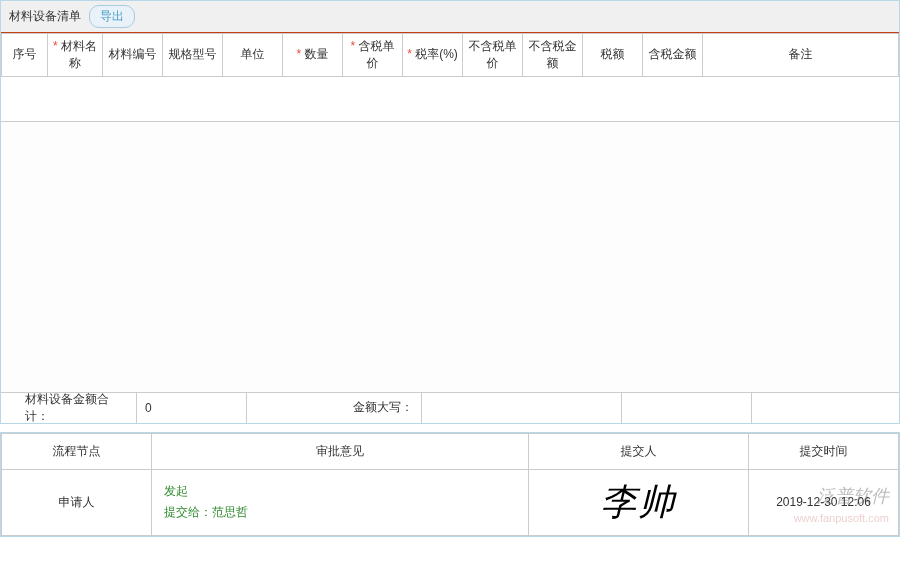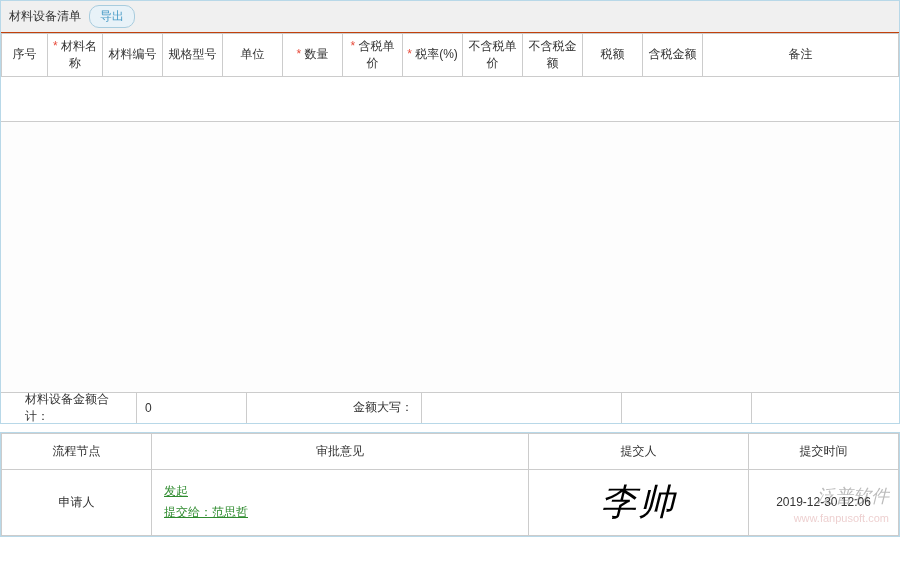--- a/index.html
+++ b/index.html
@@ -23,21 +23,21 @@
     .summary-row { display: flex; border-top: 1px solid #ccc; padding-left: 16px; }
     .summary-row > div { border-right: 1px solid #ccc; padding: 6px 8px; height: 30px; display: flex; align-items: center; }
     .summary-row > div:last-child { border-right: none; }
     
     .approval-panel { border: 1px solid #b8d8e8; }
     .approval-header { padding: 6px 10px; color: #333; font-size: 12px; border-bottom: 1px solid #b8d8e8; }
     .approval-tbl { width: 100%; border-collapse: collapse; padding-left: 8px; }
     .approval-tbl th, .approval-tbl td { border: 1px solid #ccc; padding: 8px; text-align: center; font-weight: normal; font-size: 12px; }
     .approval-tbl th { height: 36px; }
     .approval-tbl td { height: 60px; }
-    .opinion-cell { text-align: left !important; padding-left: 12px !important; color: #2e8b2e; line-height: 1.8; text-decoration: underline; }
+    .opinion-cell { text-align: left !important; padding-left: 12px !important; color: #2e8b2e; line-height: 1.8; }
     .submit-to { color: #2e8b2e; }
     
     .signature { font-family: "STXingkai", "KaiTi", cursive; font-size: 36px; font-style: italic; color: #000; letter-spacing: 2px; }
     
     .watermark { position: absolute; right: 10px; bottom: 28px; opacity: 0.35; font-size: 18px; color: #404040; pointer-events: none; font-style: italic; }
     .watermark-url { position: absolute; right: 10px; bottom: 12px; opacity: 0.35; font-size: 11px; color: #c77; pointer-events: none; }
     
     .time-cell { position: relative; }
   </style>
 </head>

